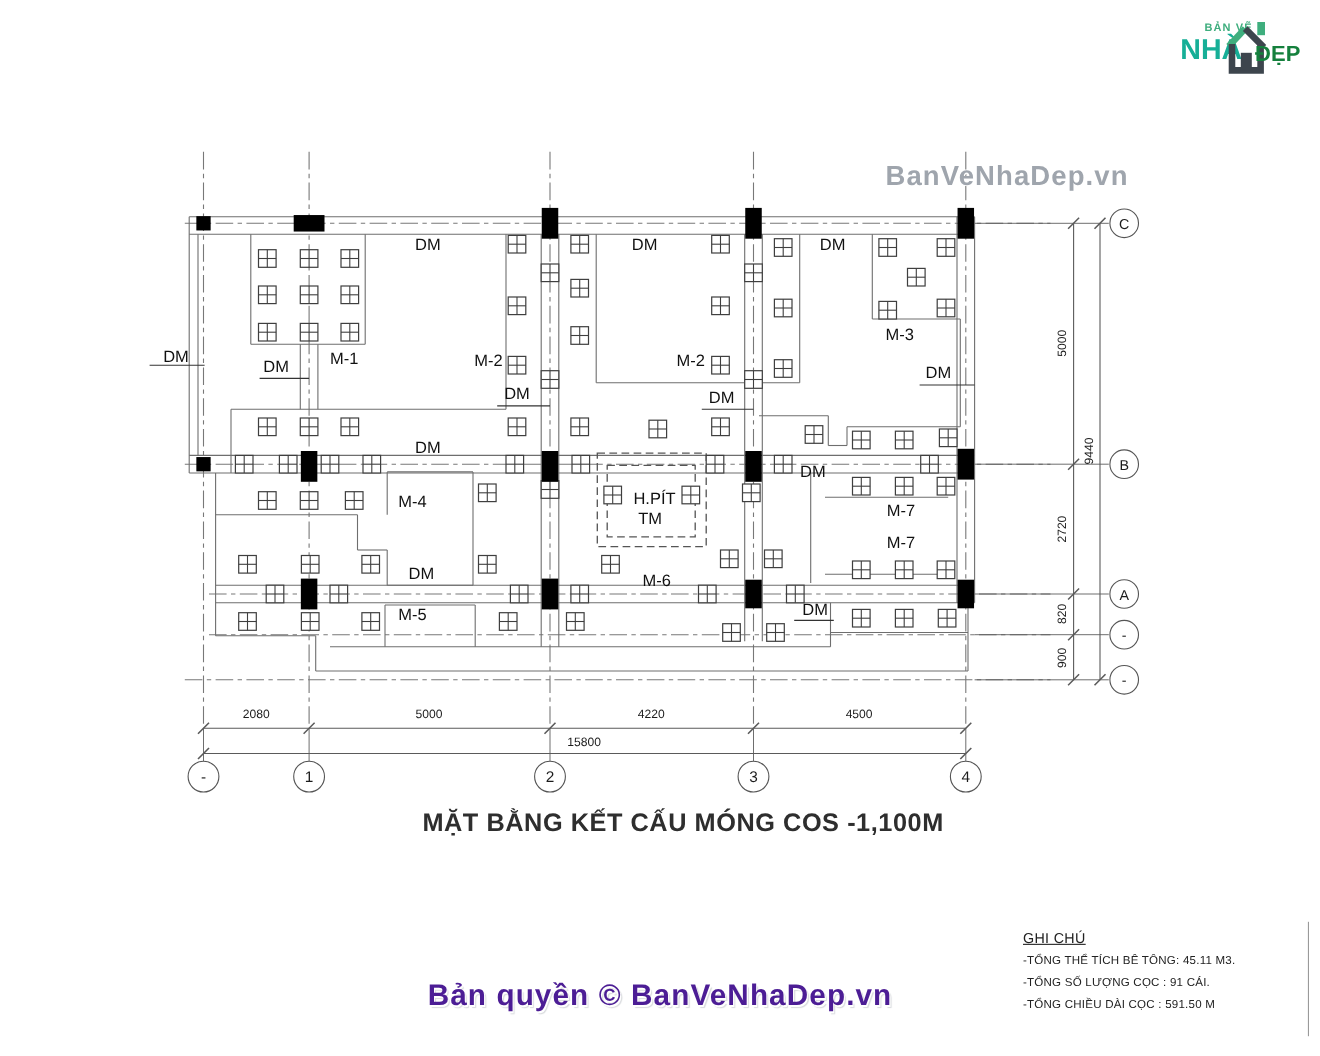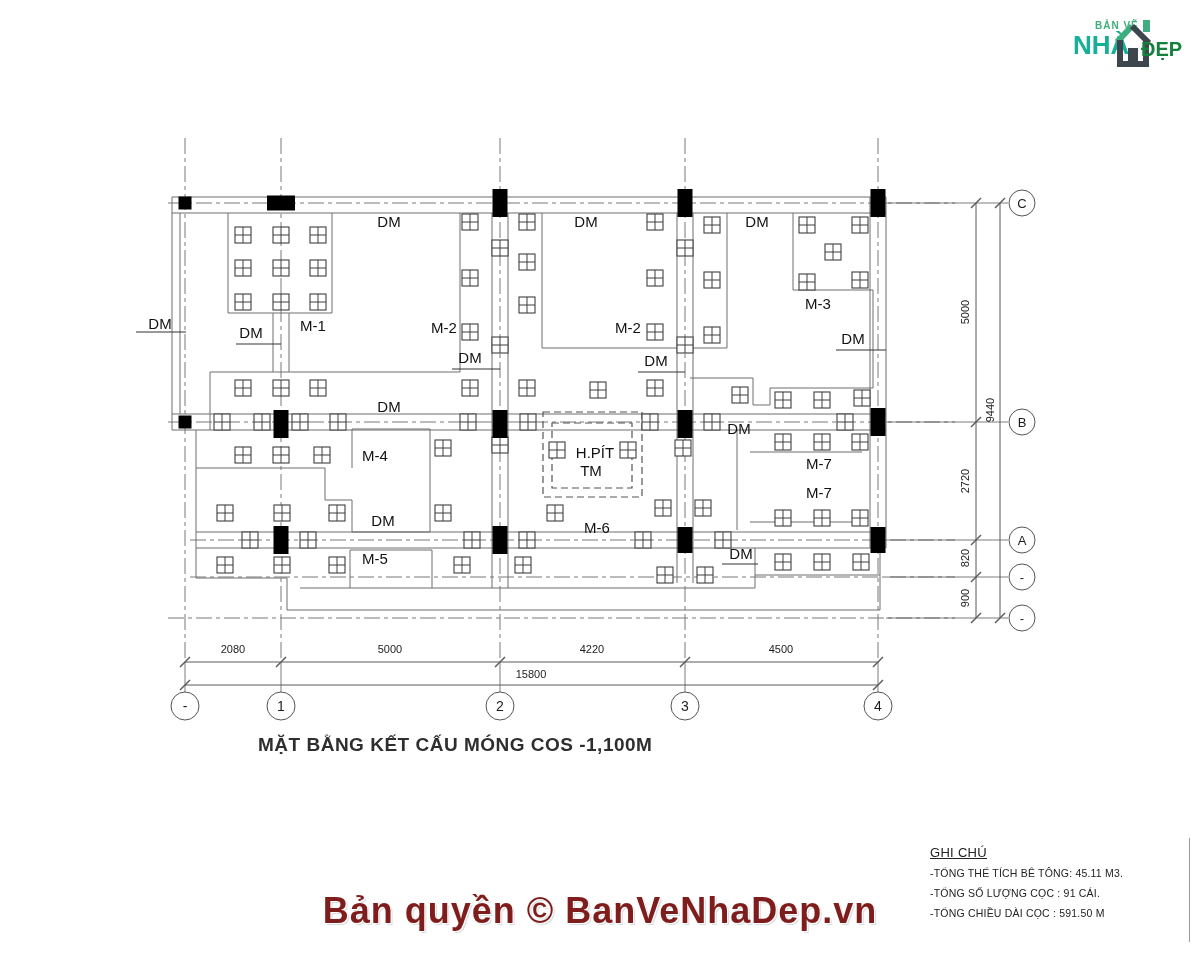--- a/index.html
+++ b/index.html
@@ -4,24 +4,24 @@
 <style>
   html,body{margin:0;padding:0;background:#ffffff;}
   body{width:1200px;height:960px;overflow:hidden;
        font-family:"Liberation Sans","DejaVu Sans",sans-serif;}
   .sheet{position:relative;width:1200px;height:960px;background:#fff;}
   #plan-svg{position:absolute;left:0;top:0;}
   .wm-center{position:absolute;left:805px;top:146px;width:390px;
     font-size:25px;font-weight:bold;color:#9fa5ad;letter-spacing:1px;
     text-shadow:1px 1px 0 #ffffff;}
   .wm-bottom{position:absolute;left:0;top:890px;width:1200px;text-align:center;
-    font-size:36px;font-weight:bold;color:#7f1d1d;letter-spacing:1px;
+    font-size:27px;font-weight:bold;color:#4c1d95;letter-spacing:1px;
     text-shadow:1px 1px 0 #fff,2px 2px 1px #d8dadd;}
-  .drawing-title{position:absolute;left:258px;top:734px;width:600px;text-align:left;
-    font-size:19px;font-weight:bold;color:#2e2e2e;letter-spacing:.5px;}
+  .drawing-title{position:absolute;left:258px;top:734px;width:600px;text-align:right;
+    font-size:23px;font-weight:bold;color:#2e2e2e;letter-spacing:.5px;}
   .logo{position:absolute;left:1063px;top:8px;width:132px;height:62px;}
   .logo .l-top{position:absolute;left:14px;top:12px;font-size:10px;font-weight:bold;
     color:#3fae7e;letter-spacing:1px;margin-left:18px;}
   .logo .l-main{position:absolute;left:10px;top:22px;font-size:26px;font-weight:bold;
     color:#16af97;letter-spacing:0;}
   .logo .l-suffix{position:absolute;left:78px;top:30px;font-size:20px;font-weight:bold;
     color:#15803d;}
   .logo svg{position:absolute;left:40px;top:4px;}
   .notes{position:absolute;left:930px;top:845px;width:250px;color:#222;}
   .notes .notes-heading{font-size:13px;color:#222;text-decoration:underline;
@@ -716,20 +716,21 @@
         <g>
           <text x="591" y="476" fill="#111" font-size="15" text-anchor="middle" font-family="Liberation Sans, DejaVu Sans, sans-serif">TM</text>
         </g>
         <g>
           <text x="741" y="559" fill="#111" font-size="15" text-anchor="middle" font-family="Liberation Sans, DejaVu Sans, sans-serif">DM</text>
           <line x1="722" y1="564" x2="758" y2="564" stroke="#333" stroke-width="1"></line>
         </g>
       </g>
   </svg>
 
+  <div class="wm-center">BanVeNhaDep.vn</div>
 
   <div class="drawing-title">MẶT BẰNG KẾT CẤU MÓNG COS -1,100M</div>
 
   <div class="wm-bottom">Bản quyền © BanVeNhaDep.vn</div>
 
   <div class="logo">
     <span class="l-top">BẢN VẼ</span>
     <span class="l-main">NHÀ</span>
     <svg width="58" height="58" viewBox="0 0 58 58">
       <rect x="40" y="8" width="7" height="12" fill="#3fae7e"></rect>

